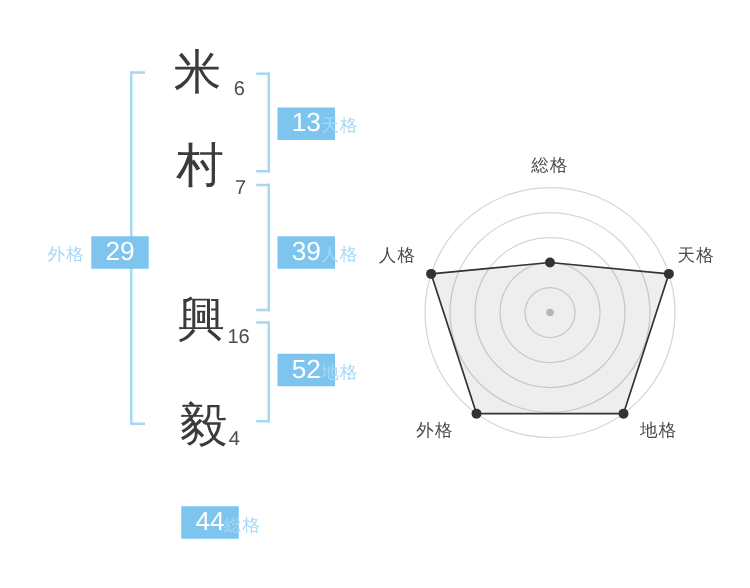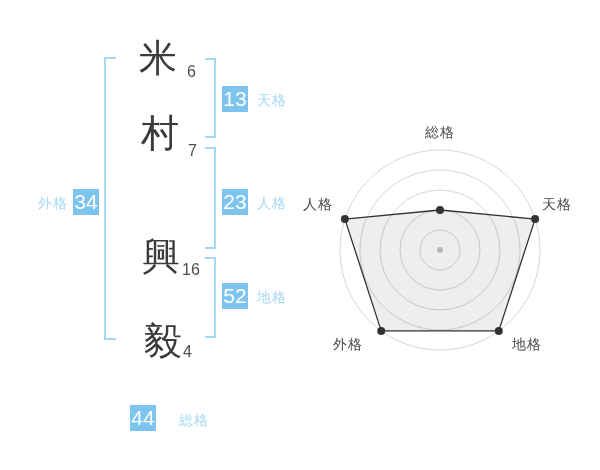--- a/index.html
+++ b/index.html
@@ -8,21 +8,21 @@
     font-family:"Liberation Sans","DejaVu Sans",sans-serif;
   }
   .kanji{
     position:absolute;width:48px;text-align:center;
     font-size:38px;line-height:38px;color:var(--ink);
   }
   .strokes{
     position:absolute;font-size:16px;line-height:16px;color:var(--num-grey);
   }
   .badge{
-    position:absolute;width:26px;height:26px;background:var(--badge-blue);
+    position:absolute;width:46px;height:26px;background:var(--badge-blue);
     color:#fff;font-size:21px;line-height:26px;text-align:center;
   }
   .cat-label{
     position:absolute;font-size:14px;line-height:15px;color:var(--light-blue);
     letter-spacing:1px;white-space:nowrap;
   }
   .bracket{position:absolute;box-sizing:border-box;}
   .bracket-l{
     border-left:2px solid var(--light-blue);
     border-top:2px solid var(--light-blue);
@@ -56,30 +56,30 @@
   <div class="strokes" style="left:183px;top:344px">4</div>
 
   <div class="bracket bracket-l" style="left:104px;top:57px;width:12px;height:283px"></div>
   <div class="bracket bracket-r" style="left:205px;top:58px;width:11px;height:80px"></div>
   <div class="bracket bracket-r" style="left:205px;top:147px;width:11px;height:102px"></div>
   <div class="bracket bracket-r" style="left:205px;top:257px;width:11px;height:81px"></div>
 
   <div class="badge" style="left:222px;top:86px">13</div>
   <div class="cat-label" style="left:257px;top:93px">天格</div>
 
-  <div class="badge" style="left:222px;top:189px">23</div>
+  <div class="badge" style="left:222px;top:189px">39</div>
   <div class="cat-label" style="left:257px;top:196px">人格</div>
 
   <div class="badge" style="left:222px;top:283px">52</div>
   <div class="cat-label" style="left:257px;top:290px">地格</div>
 
   <div class="cat-label" style="left:38px;top:196px">外格</div>
-  <div class="badge" style="left:73px;top:189px">34</div>
+  <div class="badge" style="left:73px;top:189px">29</div>
 
-  <div class="badge" style="left:130px;top:405px">44</div>
+  <div class="badge" style="left:145px;top:405px">44</div>
   <div class="cat-label" style="left:179px;top:413px">総格</div>
 
   <svg class="radar" id="radar" width="300" height="265" viewBox="0 0 300 265">
       <circle cx="150" cy="140" r="20.0" class="ring"></circle>
       <circle cx="150" cy="140" r="40.0" class="ring"></circle>
       <circle cx="150" cy="140" r="60.0" class="ring"></circle>
       <circle cx="150" cy="140" r="80.0" class="ring"></circle>
       <circle cx="150" cy="140" r="100.0" class="ring"></circle>
       <circle cx="150" cy="140" r="3" class="center-dot"></circle>
       <polygon points="150.0,100.0 245.1,109.1 208.8,220.9 91.2,220.9 54.9,109.1" class="data-poly"></polygon>

